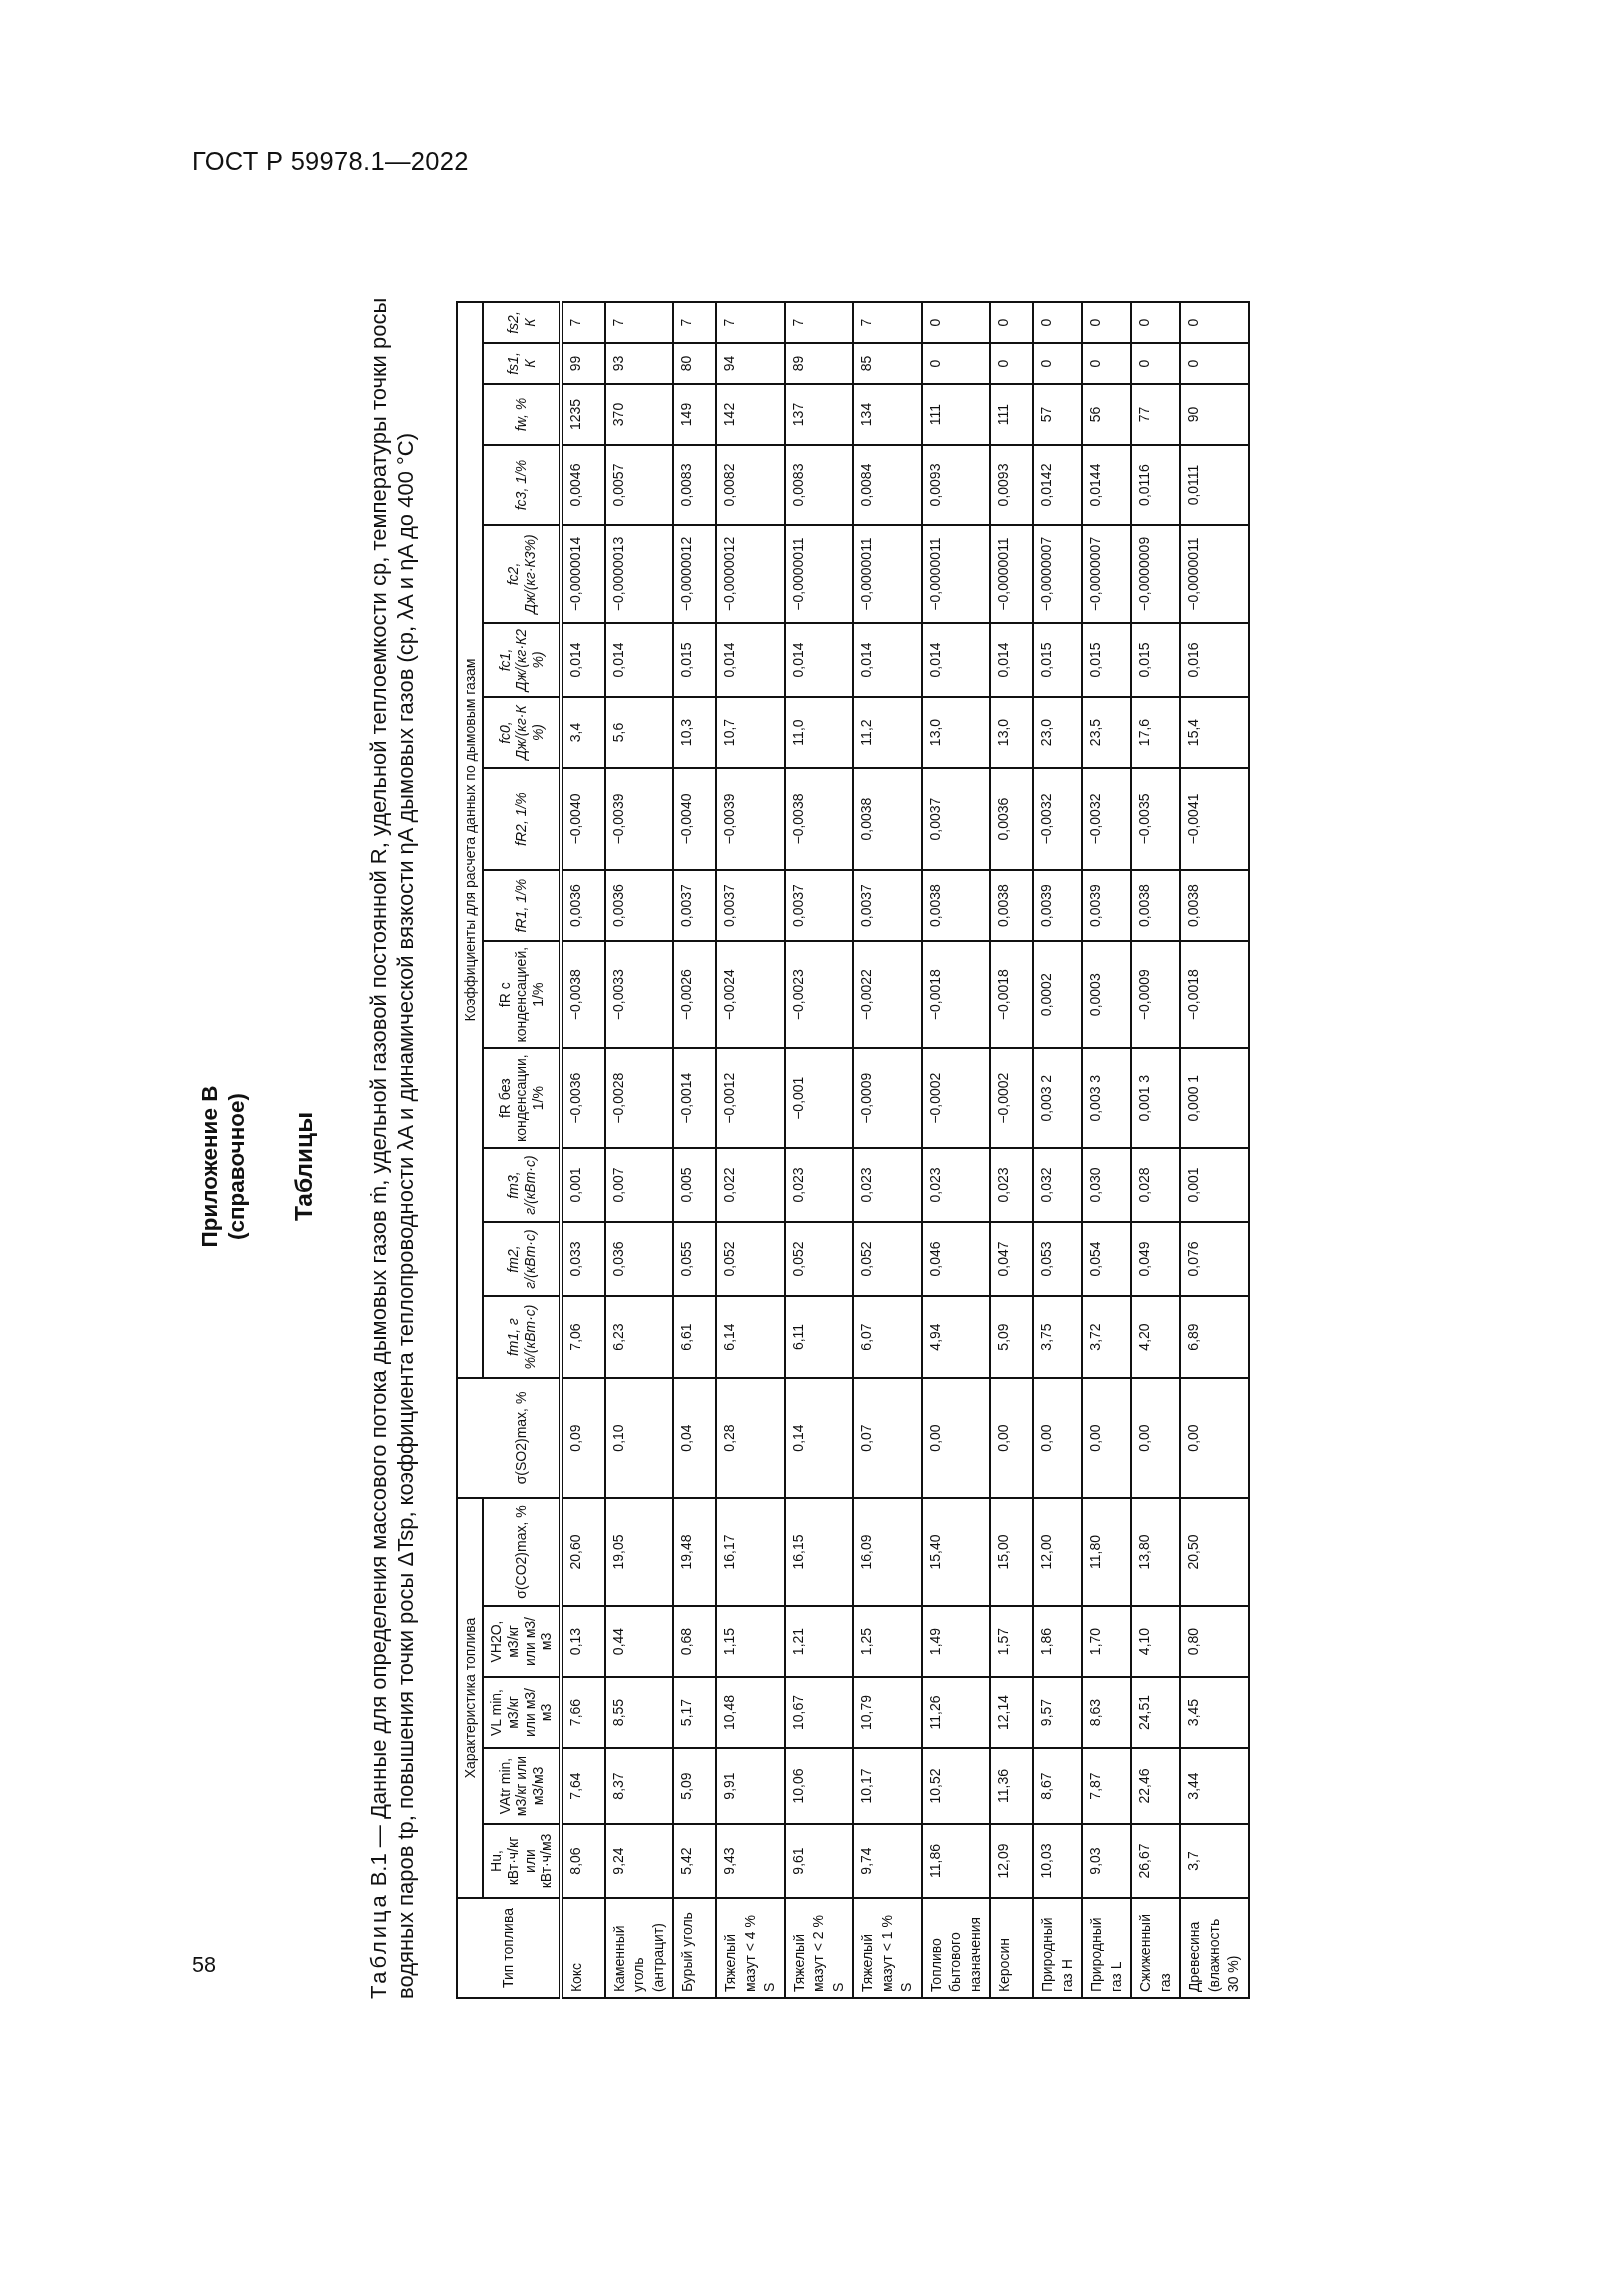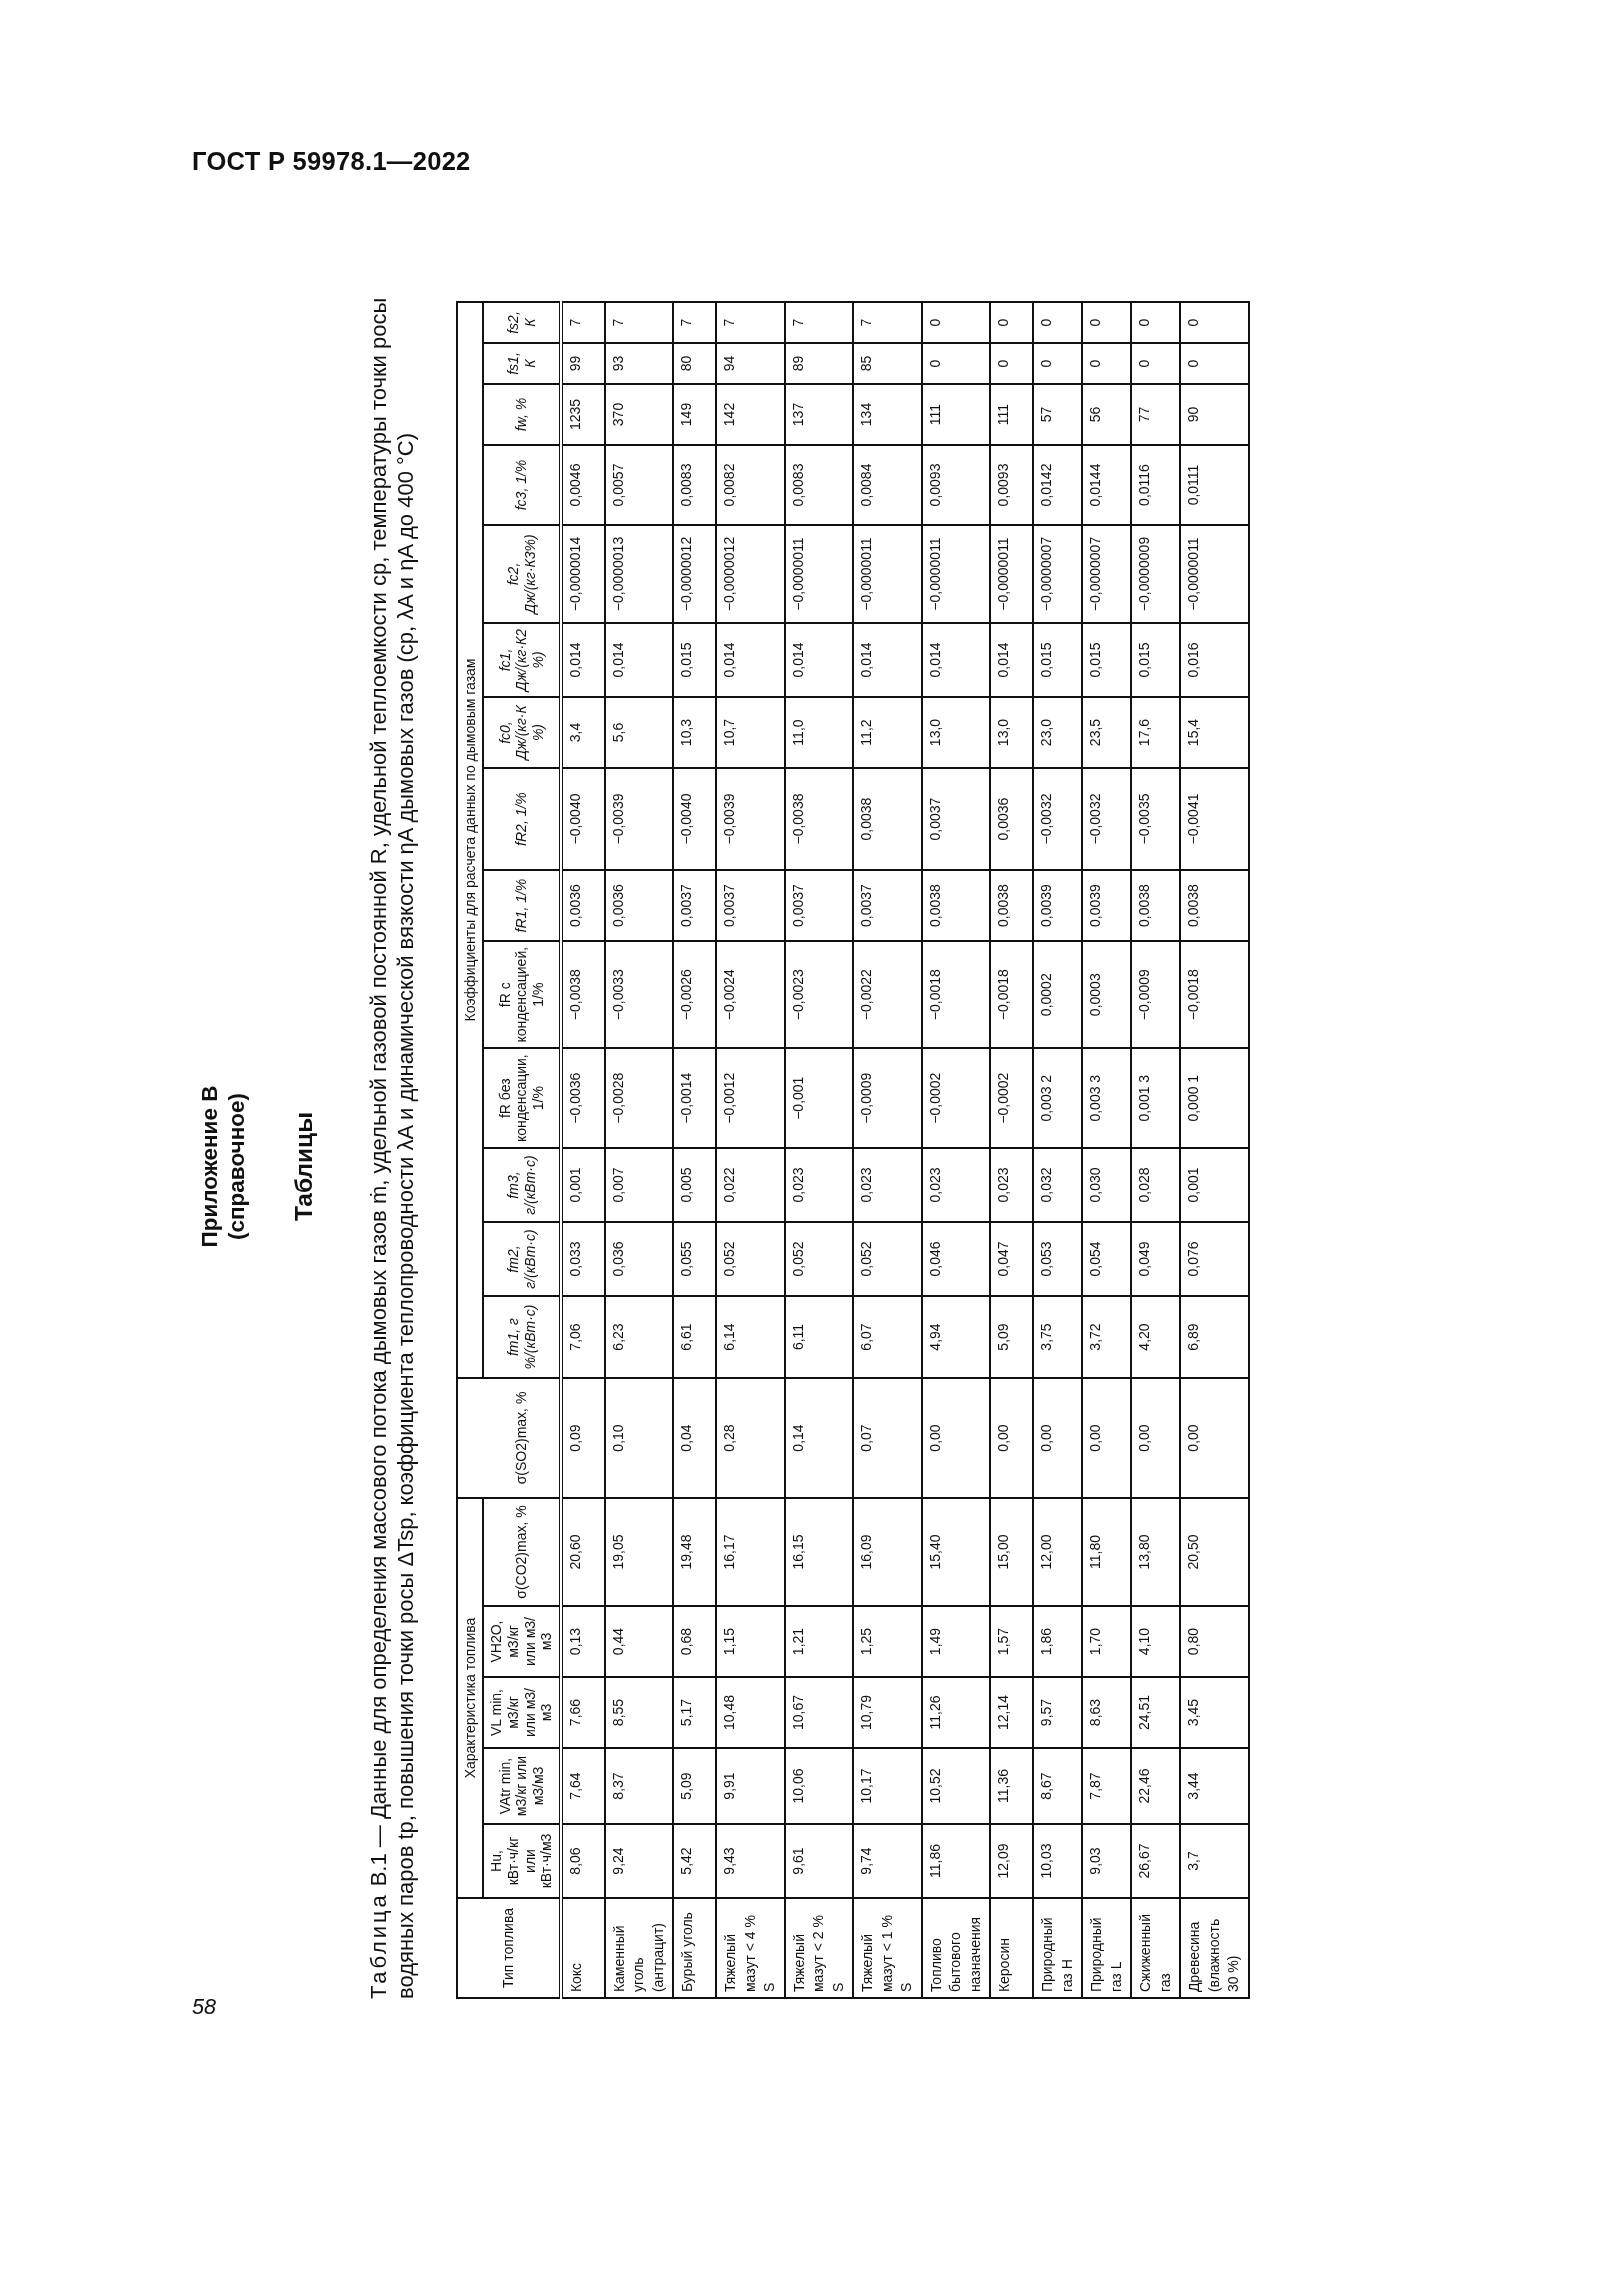--- a/index.html
+++ b/index.html
@@ -1,19 +1,19 @@
 <!DOCTYPE html>
 <html><head>
 <meta charset="utf-8">
 <style>
   html, body { margin:0; padding:0; background:#fff; }
   body { width:1621px; height:2293px; position:relative; overflow:hidden;
          font-family:"Liberation Sans", sans-serif; color:#111; }
-  .doc-header { position:absolute; left:192px; top:147px; font-weight:bold; font-size:25.5px; letter-spacing:0.3px;text-align:right; }
-  .page-number { position:absolute; left:192px; top:1994px; font-size:21.6px;font-style:italic; }
+  .doc-header { position:absolute; left:192px; top:147px; font-weight:normal; font-size:25.5px; letter-spacing:0.3px;text-align:right; }
+  .page-number { position:absolute; left:192px; top:1952px; font-size:21.6px; }
 
   
   .rot { position:absolute; left:196px; top:2117px; width:1901px; height:1264px;
          transform-origin:0 0; transform:rotate(-90deg); }
 
   .appendix { position:absolute; left:0; top:0; width:1901px; text-align:center; }
   .appendix .a1 { font-weight:bold; font-size:22.5px; line-height:27.4px; }
   .appendix .a2 { font-weight:bold; font-size:22.5px; line-height:27.4px; }
   .appendix .a3 { font-weight:bold; font-size:24.5px; margin-top:39px; }
 

